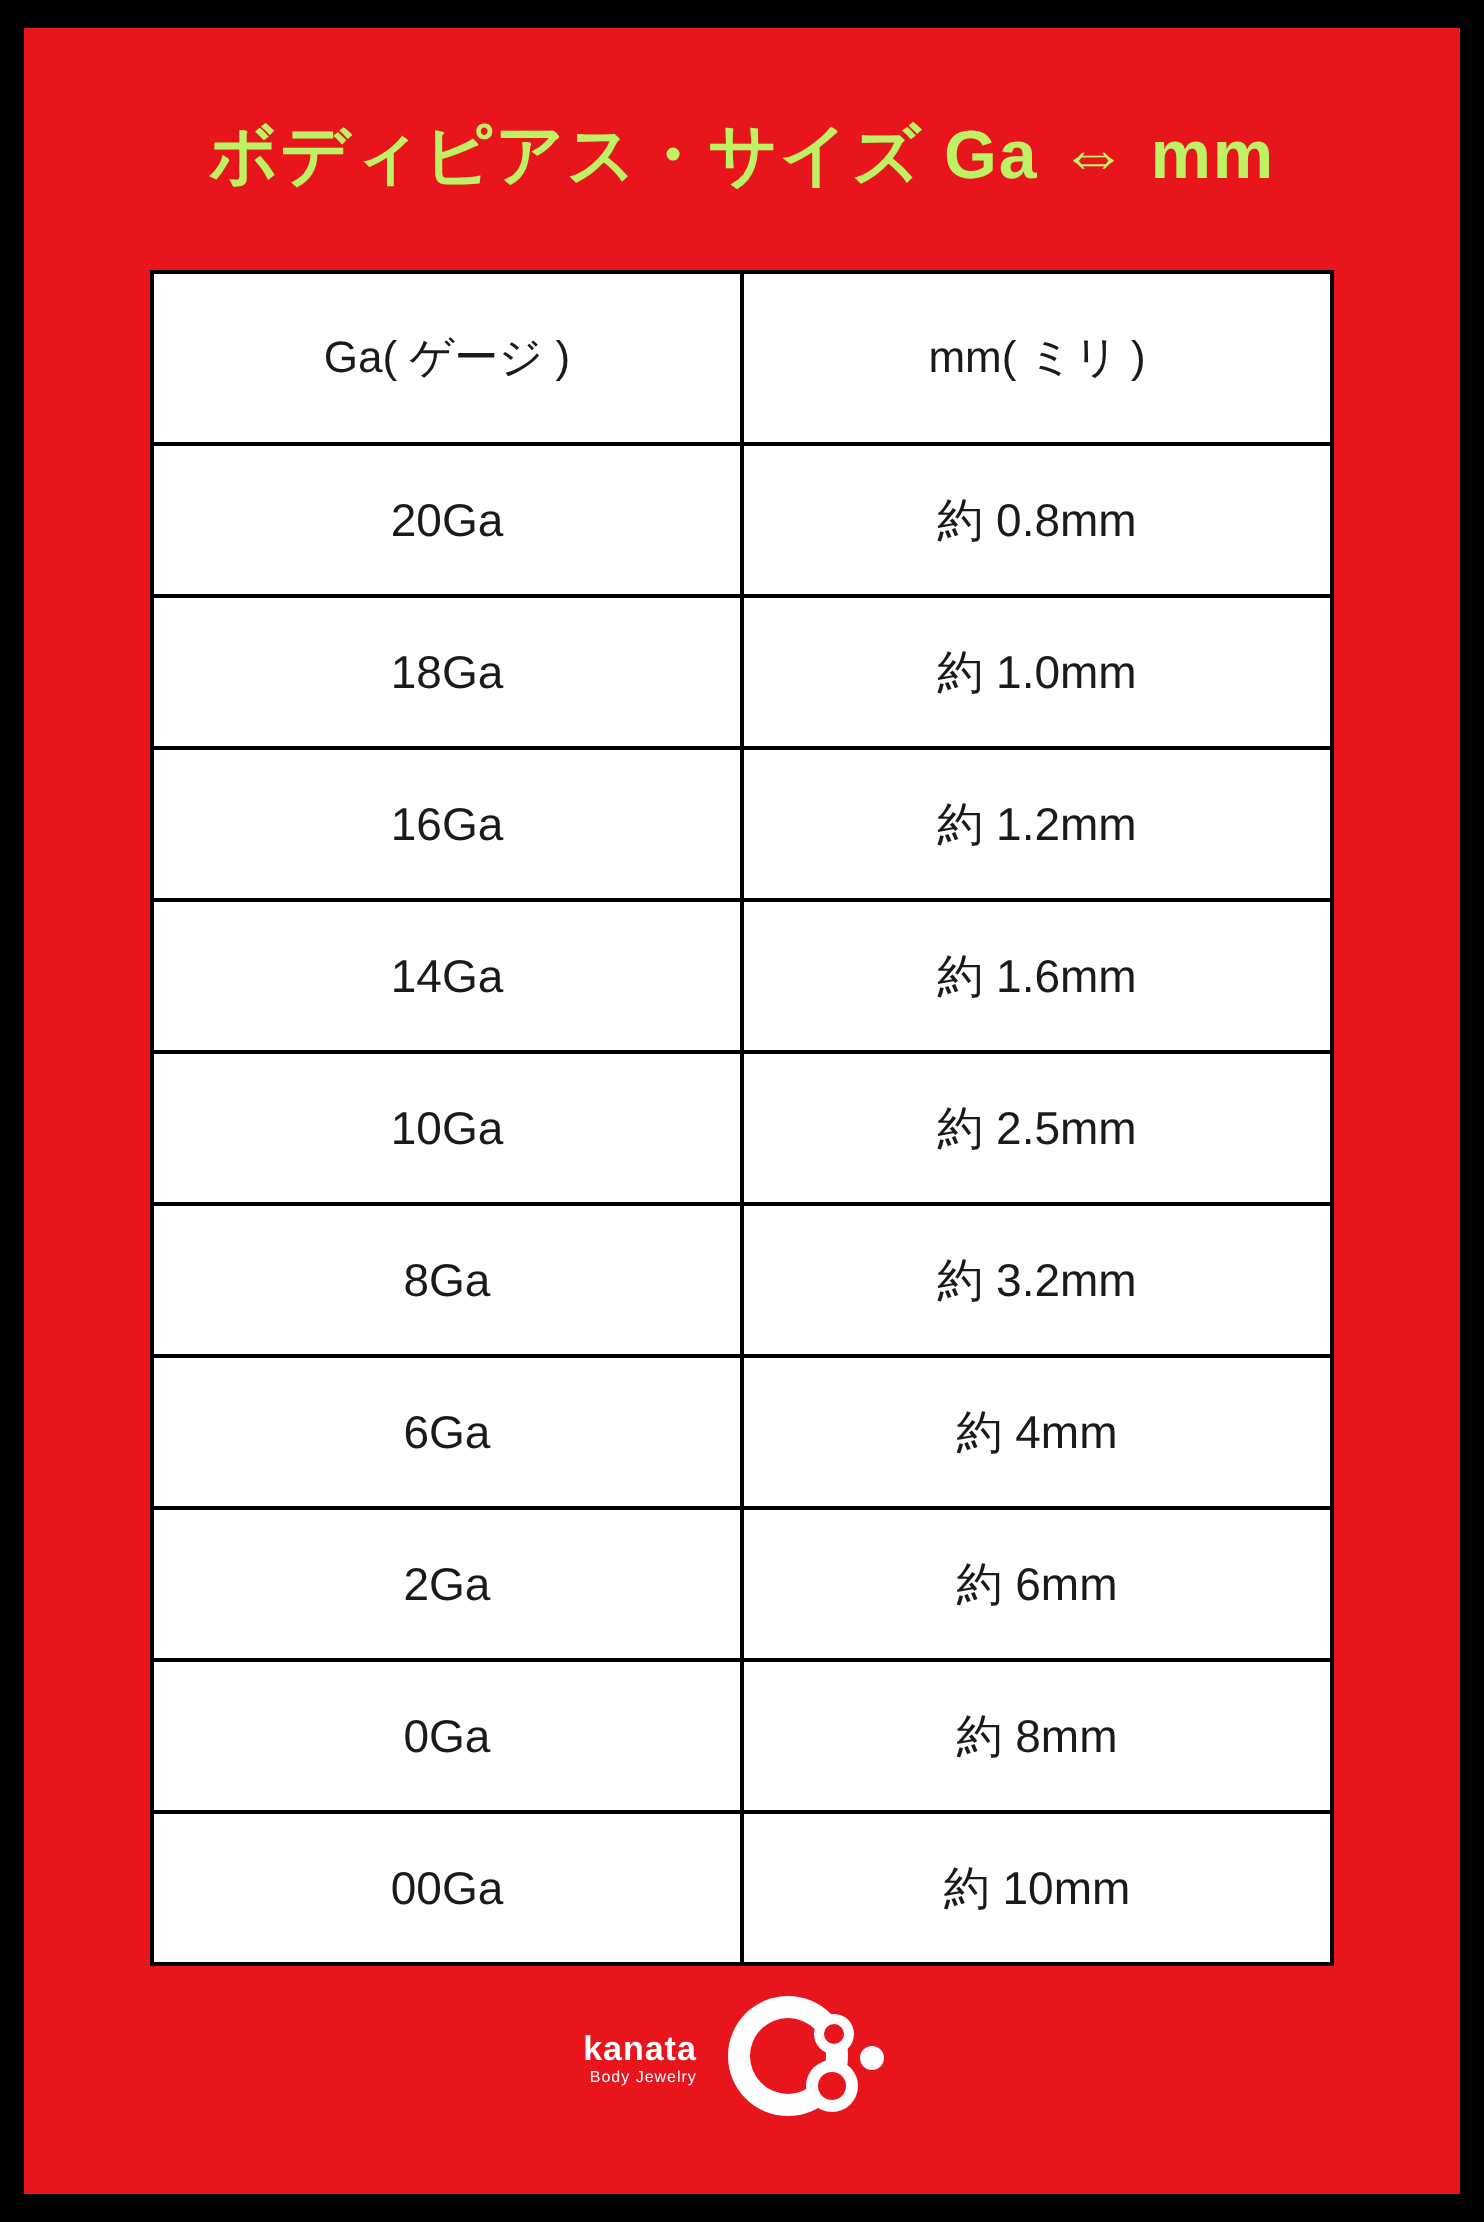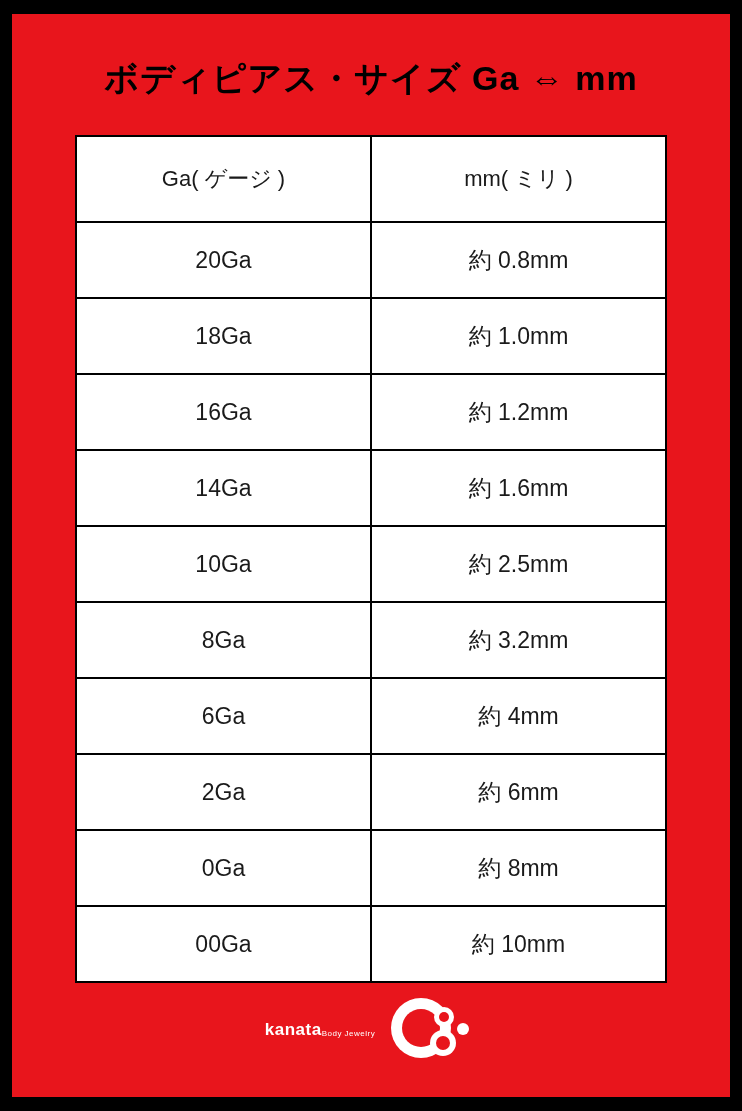--- a/index.html
+++ b/index.html
@@ -25,21 +25,21 @@
     position: relative;
     width: 100%;
     height: 100%;
     background: #e8151c;
     box-sizing: border-box;
     display: flex;
     flex-direction: column;
     align-items: center;
   }
   .title {
-    color: #000000;
+    color: #bef264;
     font-size: 34px;
     font-weight: bold;
     letter-spacing: 1px;
     margin-top: 46px;
     margin-bottom: 0;
     text-align: center;
     line-height: 1.1;
     white-space: nowrap;
   }
   .table-wrap {
@@ -70,21 +70,21 @@
   .logo-area {
     margin-top: 14px;
     display: flex;
     align-items: center;
     justify-content: center;
     gap: 6px;
     width: 100%;
   }
   .logo-text {
     display: flex;
-    flex-direction: row;
+    flex-direction: column;
     align-items: flex-end;
     line-height: 1;
     padding-bottom: 2px;
   }
   .logo-name {
     color: #ffffff;
     font-size: 17px;
     font-weight: bold;
     letter-spacing: 0.5px;
   }

